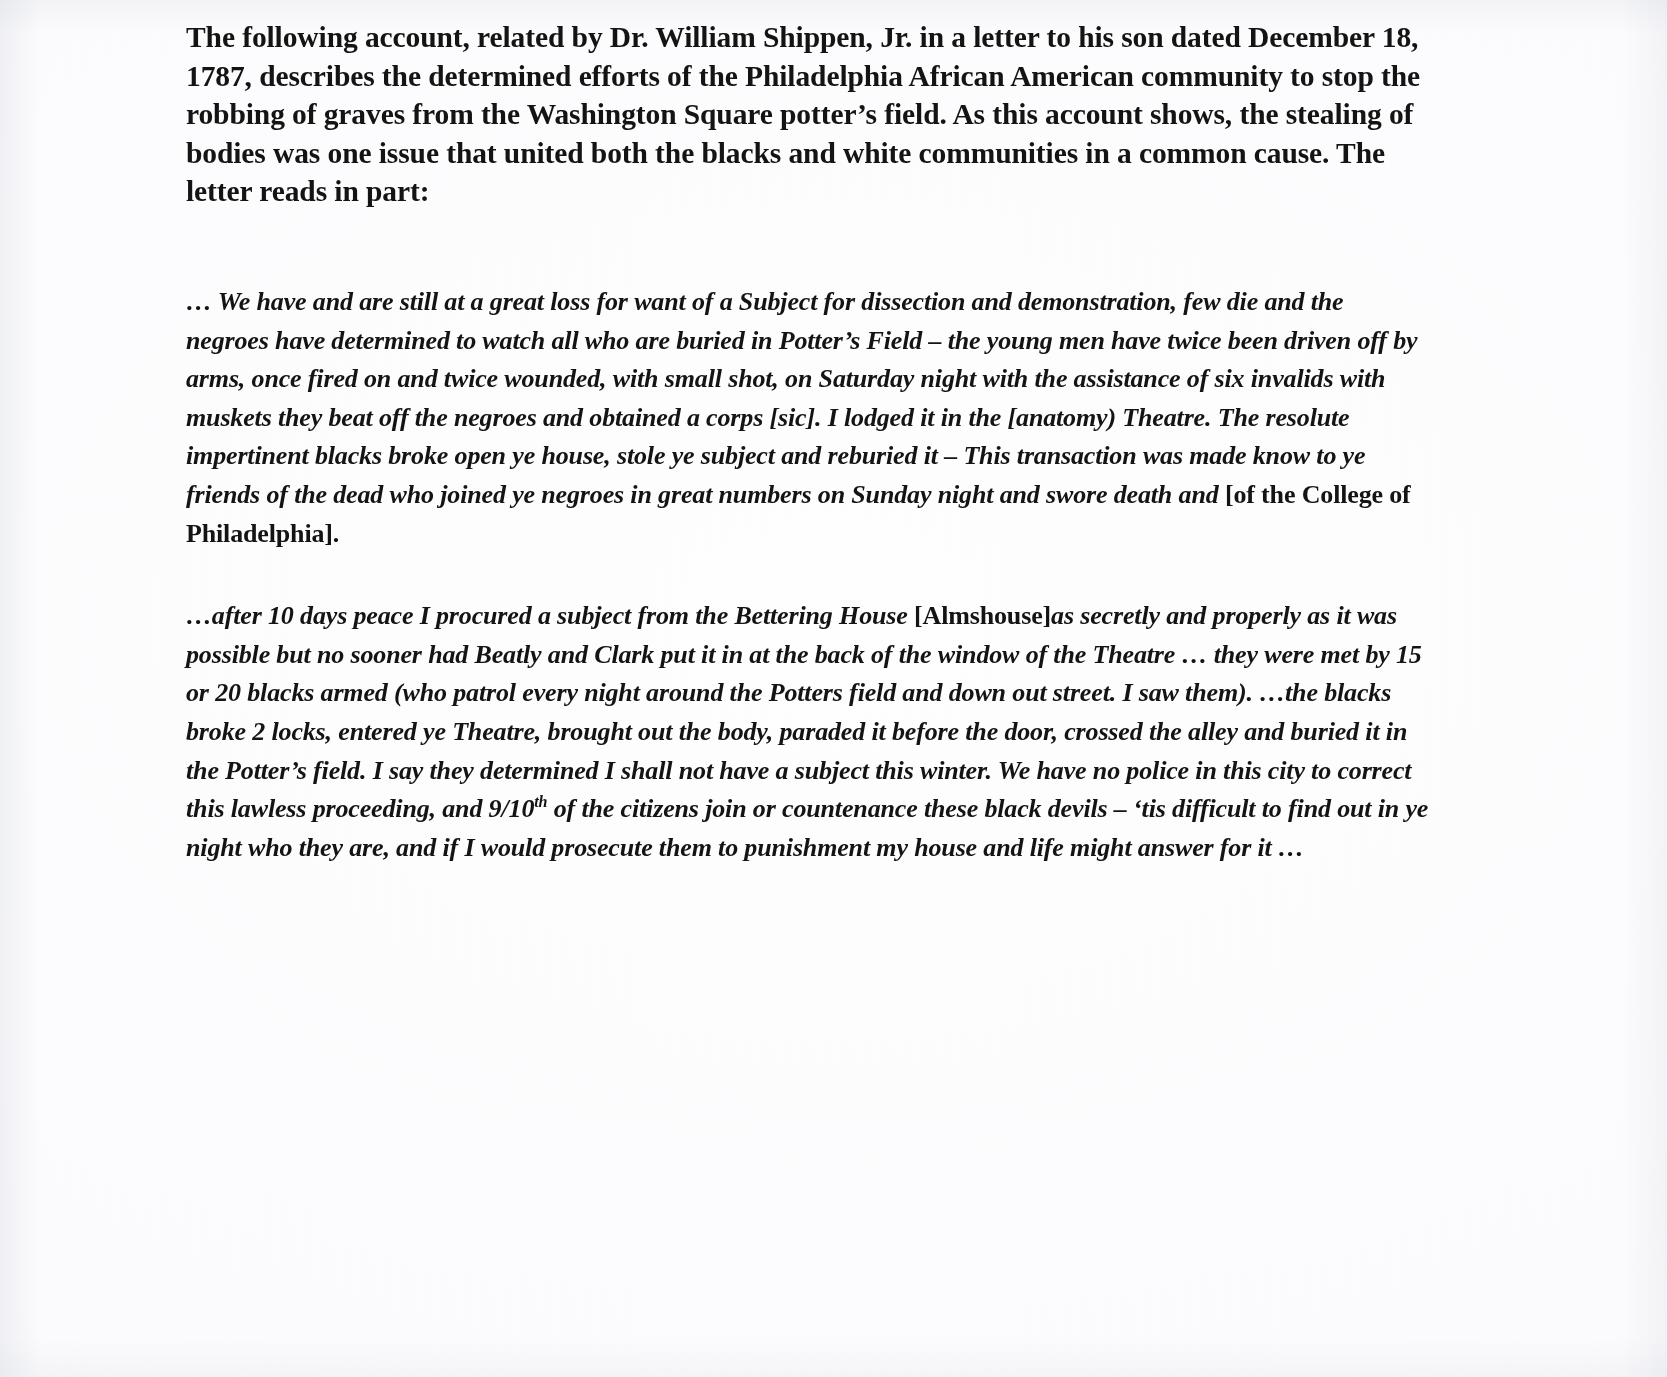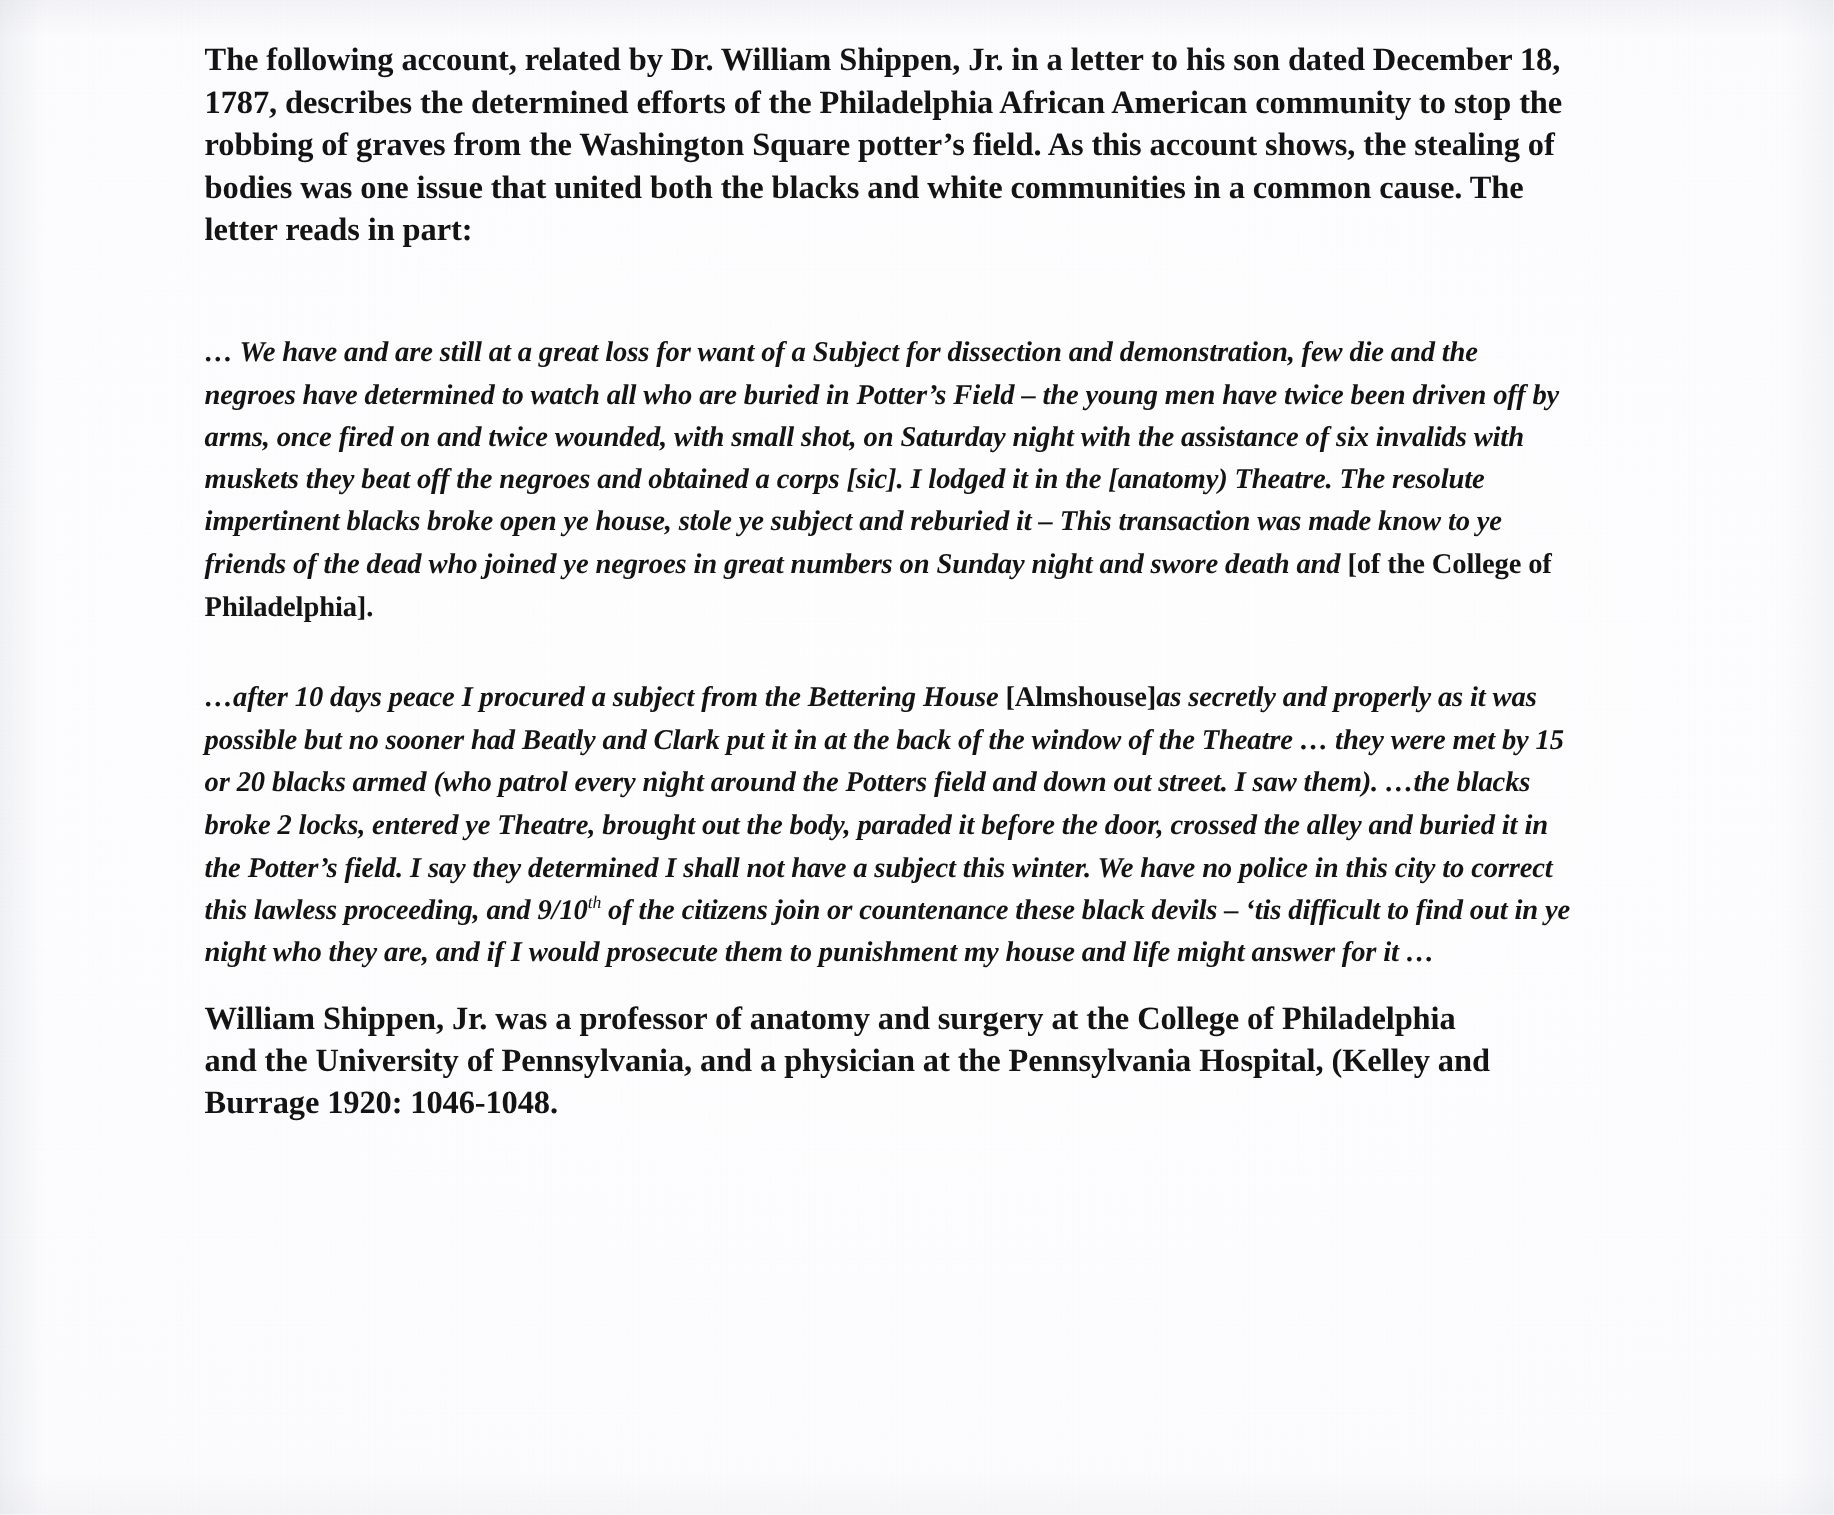--- a/index.html
+++ b/index.html
@@ -44,21 +44,21 @@
     background:
       linear-gradient(to right, rgba(160,165,180,0.13) 0px, rgba(160,165,180,0.0) 40px),
       linear-gradient(to bottom, rgba(160,165,180,0.10) 0px, rgba(160,165,180,0.0) 34px),
       linear-gradient(to left, rgba(160,165,180,0.10) 0px, rgba(160,165,180,0.0) 46px),
       linear-gradient(to top, rgba(160,165,180,0.08) 0px, rgba(160,165,180,0.0) 40px);
   }
 
   .text-column {
     position: absolute;
     left: 186px;
-    top: 36px;
+    top: 18px;
     width: 1250px;
   }
 
   p {
     margin: 0;
     padding: 0;
   }
 
   
   .body-para {
@@ -84,21 +84,21 @@
   .insertion {
     font-style: normal;
     font-weight: bold;
   }
 
   sup.ordinal {
     font-size: 0.62em;
     vertical-align: super;
     line-height: 0;
     font-style: italic;
-    font-weight: normal;
+    font-weight: bold;
   }
 
   
   .gap-intro     { height: 72px; }
   .gap-quote1    { height: 22px; }
   .gap-transition{ height: 22px; }
   .gap-quote2    { height: 22px; }
   .gap-bio       { height: 22px; }
 
   .para-width-1 { width: 1245px; }
@@ -123,19 +123,18 @@
 
     <div class="gap-quote1"></div>
 
 
     <div class="gap-transition"></div>
 
     <p class="quote-para para-width-3"><span>…after 10 days peace I procured a subject from the Bettering House </span><span class="insertion">[Almshouse]</span><span>as secretly and properly as it was possible but no sooner had Beatly and Clark put it in at the back of the window of the Theatre … they were met by 15 or 20 blacks armed (who patrol every night around the Potters field and down out street. I saw them).  …the blacks broke 2 locks, entered ye Theatre, brought out the body, paraded it before the door, crossed the alley and buried it in the Potter’s field. I say they determined I shall not have a subject this winter. We have no police in this city to correct this lawless proceeding, and 9/10</span><sup class="ordinal">th</sup><span> of the citizens join or countenance these black devils – ‘tis difficult to find out in ye night who they are, and if I would prosecute them to punishment my house and life might answer for it …</span></p>
 
     <div class="gap-quote2"></div>
 
-    <p class="body-para para-width-4">William Shippen, Jr. was a professor of anatomy and surgery at the College of Philadelphia and the University of Pennsylvania, and a physician at the Pennsylvania Hospital, (Kelley and Burrage 1920: 1046-1048.</p>
 
     <div class="gap-bio"></div>
 
 
   </div>
 </div>
 
 </body></html>

